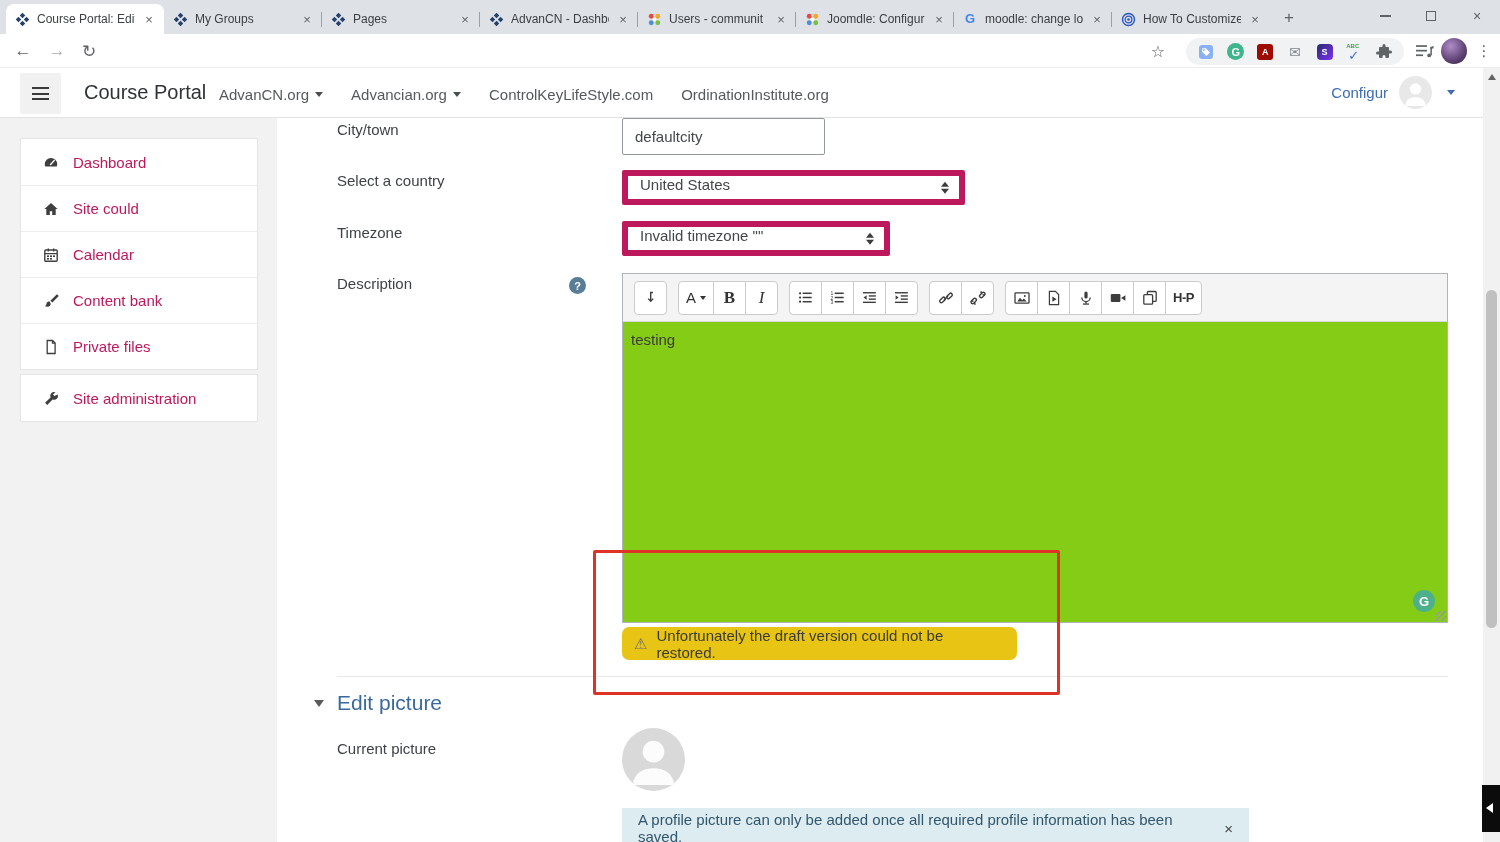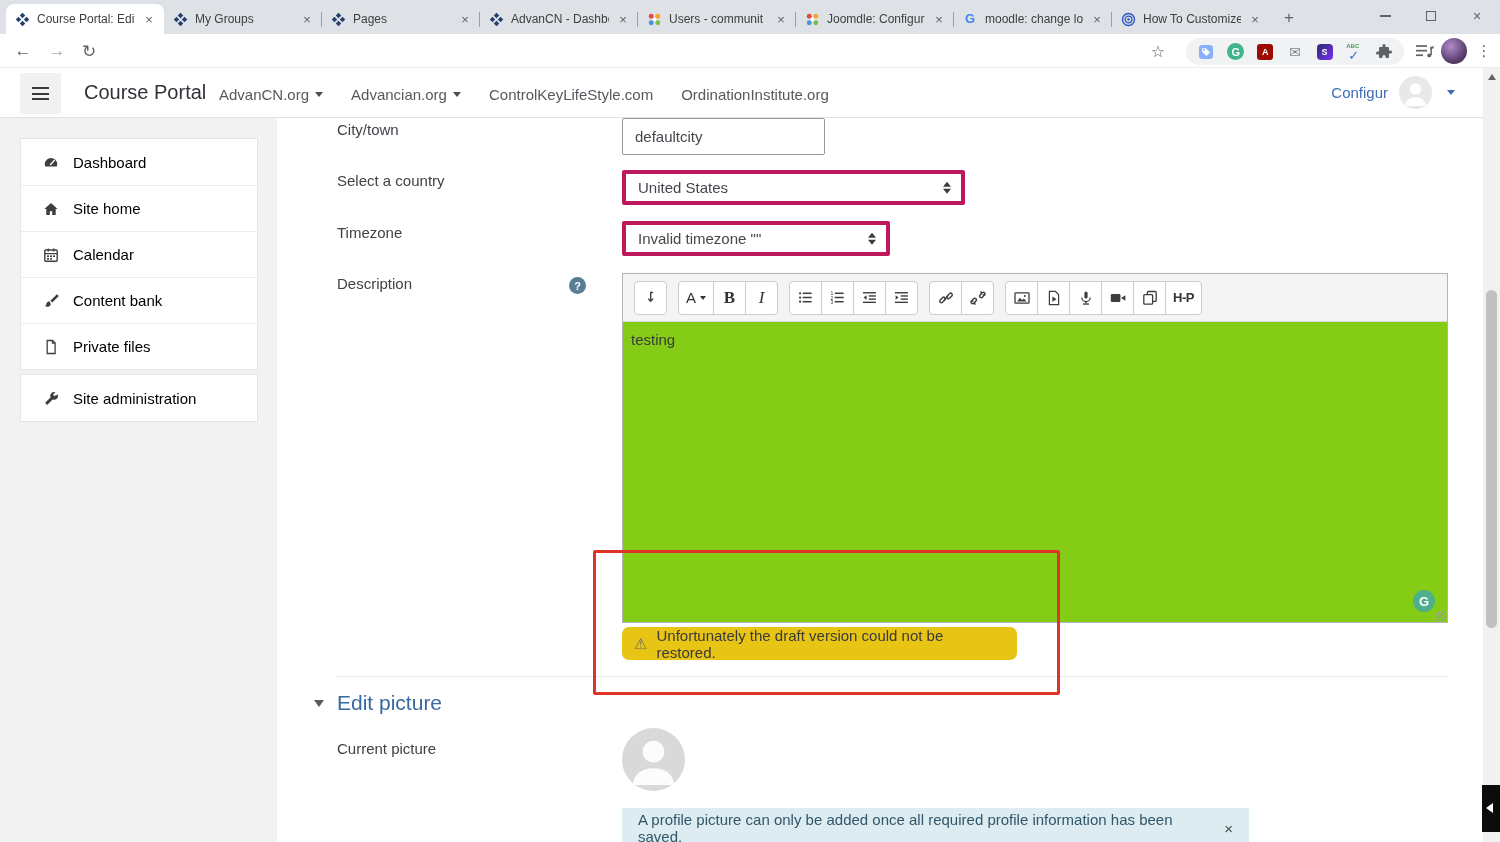--- a/index.html
+++ b/index.html
@@ -53,28 +53,28 @@
   .userarea{position:absolute;right:45px;top:76px;display:flex;align-items:center;gap:11px}
   .username{font-size:15px;color:#3e6db3}
   .uavatar{width:33px;height:33px;border-radius:50%;background:#e8e8e8;overflow:hidden}
   .caret-blue{width:0;height:0;border-left:4.5px solid transparent;border-right:4.5px solid transparent;border-top:5.5px solid #3e6db3;margin-left:4px}
 
   
   .sidebar{position:absolute;left:0;top:118px;width:277px;height:724px;background:#f2f2f2}
   .sblock{position:absolute;left:20px;width:238px;background:#fff;border:1px solid #e5e5e5}
   .sblock1{top:20px}
   .sblock2{top:256px}
-  .sbitem{height:46px;display:flex;align-items:center;gap:14px;padding-left:22px;font-size:15px;color:#000000;border-top:1px solid #ededed}
+  .sbitem{height:46px;display:flex;align-items:center;gap:14px;padding-left:22px;font-size:15px;color:#be185d;border-top:1px solid #ededed}
   .sbitem:first-child{border-top:none}
   .sbicon{width:16px;height:16px;flex:0 0 auto}
 
   
   .lbl{position:absolute;font-size:15px;color:#3e4247}
   .txt{position:absolute;border:1px solid #9298a0;background:#fff;font-size:15px;color:#43474c;padding:0 12px;font-family:inherit;border-radius:2px}
-  .sel{position:absolute;border:4px solid #be185d;background:#fff;font-size:15px;color:#43474c;border-radius:2px;display:flex;align-items:center;padding:0 30px 0 12px}
+  .sel{position:absolute;border:6px solid #be185d;background:#fff;font-size:15px;color:#43474c;border-radius:2px;display:flex;align-items:flex-start;padding:0 30px 0 12px}
   .updown{position:absolute;right:10px;top:50%;transform:translateY(-50%);display:flex;flex-direction:column;gap:2.5px}
   .tri-u{width:0;height:0;border-left:4px solid transparent;border-right:4px solid transparent;border-bottom:5px solid #3c3c3c}
   .tri-d{width:0;height:0;border-left:4px solid transparent;border-right:4px solid transparent;border-top:5px solid #3c3c3c}
   .helpico{position:absolute;left:569px;top:277px;width:17px;height:17px;border-radius:50%;background:#587d95;color:#fff;font-size:11px;font-weight:bold;display:flex;align-items:center;justify-content:center}
 
   .editor{position:absolute;left:622px;top:273px;width:826px;height:350px;border:1px solid #aeb4ba;background:#fff}
   .atto-toolbar{height:48px;background:#f4f4f4;border-bottom:1px solid #d6dadd;display:flex;align-items:center;padding:0 11px;gap:11px}
   .btn-group{display:flex}
   .abtn{min-width:33px;height:34px;background:#fff;border:1px solid #ccc;display:flex;align-items:center;justify-content:center;padding:0 7px;margin-left:-1px;font-size:15px;color:#333}
   .btn-group .abtn:first-child{margin-left:0;border-radius:4px 0 0 4px}
@@ -311,21 +311,21 @@
         <span class="sbicon"><svg width="16" height="16" viewBox="0 0 16 16">
               <path fill="#3f3f3f" d="M8 4a6.2 6.2 0 0 0-6.2 6.2c0 .9.2 1.7.5 2.3h11.4c.3-.6.5-1.4.5-2.3A6.2 6.2 0 0 0 8 4z"></path>
               <path d="M7.2 11 11.6 6" stroke="#fff" stroke-width="1.3"></path>
             </svg></span>
         <span>Dashboard</span>
       </div>
       <div class="sbitem">
         <span class="sbicon"><svg width="16" height="16" viewBox="0 0 16 16">
               <path fill="#3f3f3f" d="M8 2.1 1.4 7.9h1.9V14h3.5v-3.7h2.4V14h3.5V7.9h1.9z"></path>
             </svg></span>
-        <span>Site home</span>
+        <span>Site could</span>
       </div>
       <div class="sbitem">
         <span class="sbicon"><svg width="16" height="16" viewBox="0 0 16 16">
               <rect x="1.8" y="3" width="12.4" height="11.2" rx="1" fill="none" stroke="#3f3f3f" stroke-width="1.4"></rect>
               <path d="M1.8 6.6h12.4M5.3 1.4v3M10.7 1.4v3" stroke="#3f3f3f" stroke-width="1.4"></path>
               <g fill="#3f3f3f">
                 <rect x="4" y="8.4" width="2" height="1.6"></rect>
                 <rect x="7" y="8.4" width="2" height="1.6"></rect>
                 <rect x="10" y="8.4" width="2" height="1.6"></rect>
                 <rect x="4" y="11" width="2" height="1.6"></rect>

